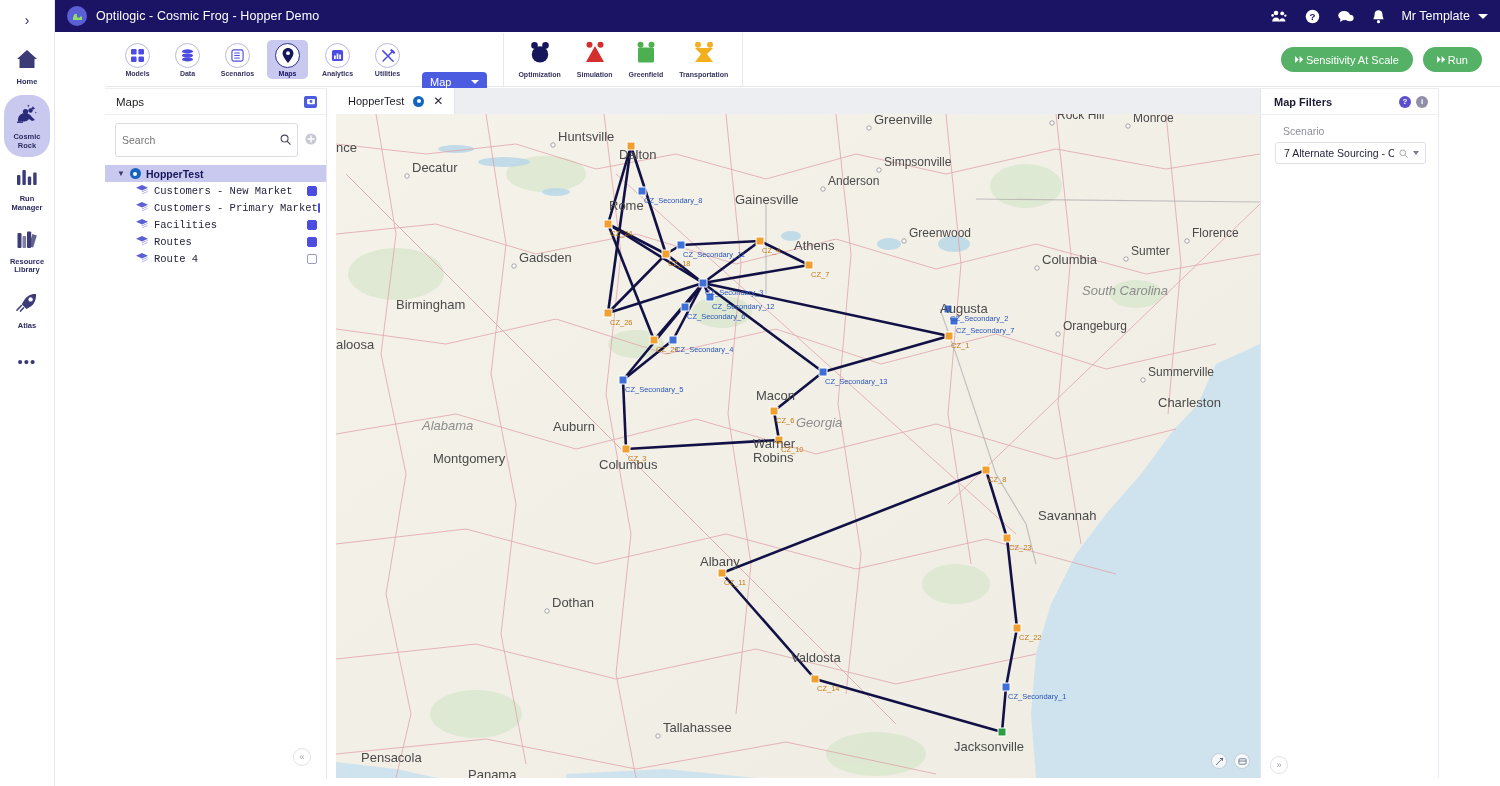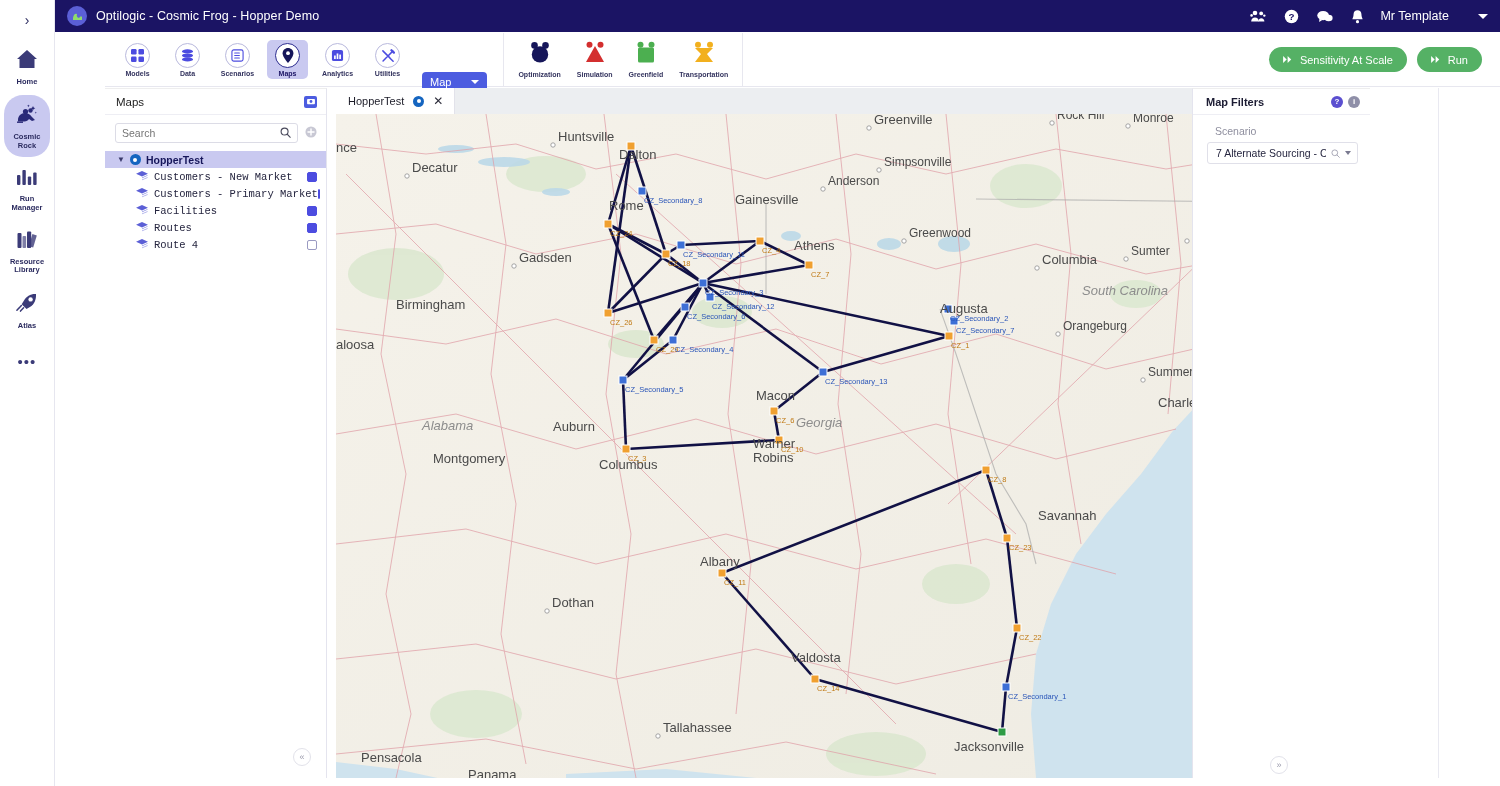--- a/index.html
+++ b/index.html
@@ -19,21 +19,21 @@
   .brand-logo {
     width:20px; height:20px; border-radius:50%;
     background:#5b5fd6; display:flex; align-items:center; justify-content:center;
     margin-right:9px; flex:0 0 auto;
   }
   .brand-logo svg { display:block; }
   .brand-title { color:#fff; font-size:12.5px; letter-spacing:.1px; white-space:nowrap; }
   .topbar-spacer { flex:1 1 auto; }
   .topbar-icons { display:flex; align-items:center; gap:18px; margin-right:16px; }
   .topbar-icons .ti { color:#fff; display:flex; align-items:center; }
-  .user-name { color:#fff; font-size:12.5px; margin-right:29px; white-space:nowrap;}
+  .user-name { color:#fff; font-size:12.5px; margin-right:8px; white-space:nowrap;}
   .caret-down {
     width:0;height:0;border-left:5px solid transparent;border-right:5px solid transparent;
     border-top:5px solid #fff;
   }
 
   
   .rail {
     position:absolute; left:0; top:0; width:55px; height:786px;
     background:#fff; border-right:1px solid #e6e6ef;
     display:flex; flex-direction:column; align-items:center;
@@ -103,41 +103,41 @@
     padding:0 14px; height:54px;
   }
   .engine {
     display:flex; flex-direction:column; align-items:center; gap:2px; cursor:pointer;
   }
   .engine-label { font-size:7px; color:#33335e; font-weight:700; white-space:nowrap; }
 
   .toolbar-right { margin-left:auto; display:flex; align-items:center; gap:10px; padding-right:18px; }
   .green-btn {
     background:#55b165; color:#fff; border-radius:16px; height:25px;
-    display:flex; align-items:center; gap:6px; padding:0 14px; font-size:11px; cursor:pointer;
+    display:flex; align-items:center; padding:0 14px; font-size:11px; cursor:pointer;
     white-space:nowrap;
   }
 
   
   .maps-panel {
     position:absolute; left:105px; top:88px; width:222px; height:690px;
     background:#fff; border-right:1px solid #e4e4ee; border-top:1px solid #eee;
   }
   .panel-head {
     height:26px; display:flex; align-items:center; justify-content:space-between;
     padding:0 9px 0 11px; border-bottom:1px solid #eeeef4;
   }
   .panel-title { font-size:11.5px; color:#222; font-weight:400; }
   .panel-head-icon {
     width:13px;height:12px;border-radius:2px;background:#4c5ce0;
     display:flex;align-items:center;justify-content:center; cursor:pointer;
   }
   .search-row { display:flex; align-items:center; gap:7px; padding:8px 9px 6px 10px; }
   .search-box {
-    flex:1; height:20px; border:1px solid #dcdce6; border-radius:3px;
+    flex:1; height:34px; border:1px solid #dcdce6; border-radius:3px;
     display:flex; align-items:center; padding:0 6px; background:#fff;
   }
   .search-box input {
     flex:1; border:none; outline:none; font-size:10.5px; color:#5c5c6b;
     font-family:"Liberation Sans",sans-serif; background:transparent;
   }
   .tree { padding-top:2px; }
   .tree-root {
     height:17px; background:#c9c9f0; display:flex; align-items:center;
     gap:5px; padding-left:12px; cursor:pointer;
@@ -185,21 +185,21 @@
     position:absolute; right:10px; bottom:9px; display:flex; gap:7px;
   }
   .map-ctrl {
     width:16px;height:16px;border-radius:50%;background:rgba(255,255,255,.78);
     border:1px solid rgba(160,170,180,.5);
     display:flex;align-items:center;justify-content:center; font-size:8px; color:#6a7480; cursor:pointer;
   }
 
   
   .filters {
-    position:absolute; left:1192px; top:88px; width:178px; height:690px;
+    position:absolute; left:1260px; top:88px; width:178px; height:690px;
     background:#fff; border-left:1px solid #e4e4ee; border-top:1px solid #eee;
   }
   .filters-head {
     height:26px; display:flex; align-items:center; justify-content:space-between;
     padding:0 10px 0 13px; border-bottom:1px solid #eeeef4;
   }
   .filters-title { font-size:11px; font-weight:700; color:#1c1c33; }
   .fh-icons { display:flex; gap:5px; }
   .fh-icon {
     width:12px;height:12px;border-radius:50%; display:flex;align-items:center;justify-content:center;

